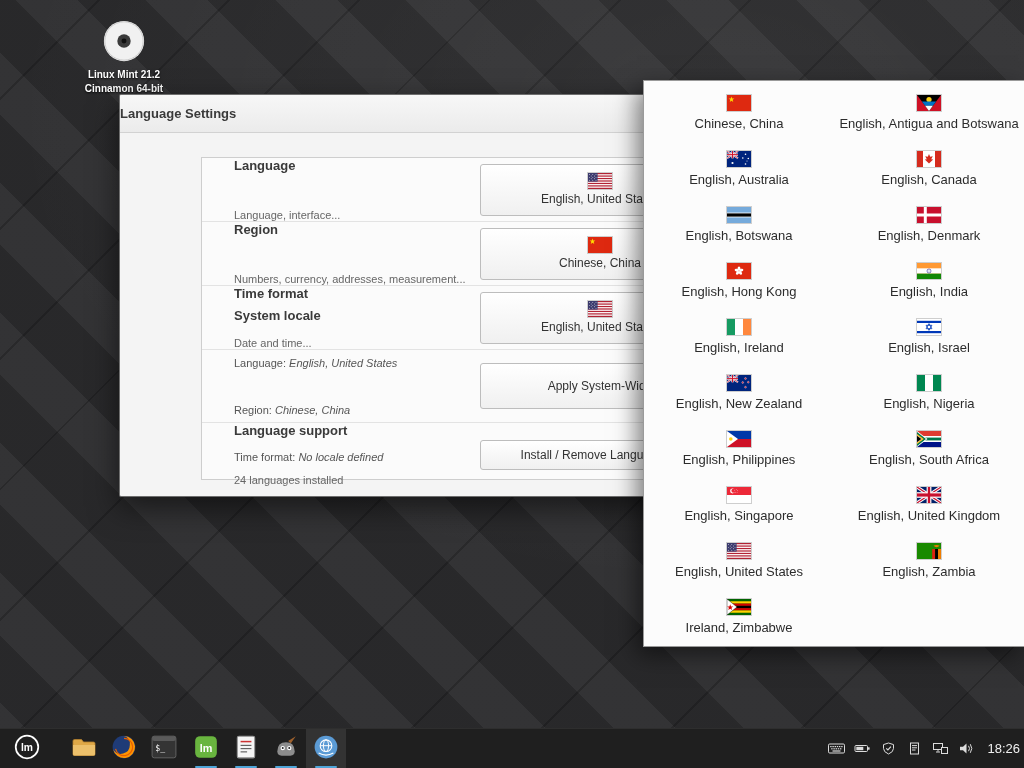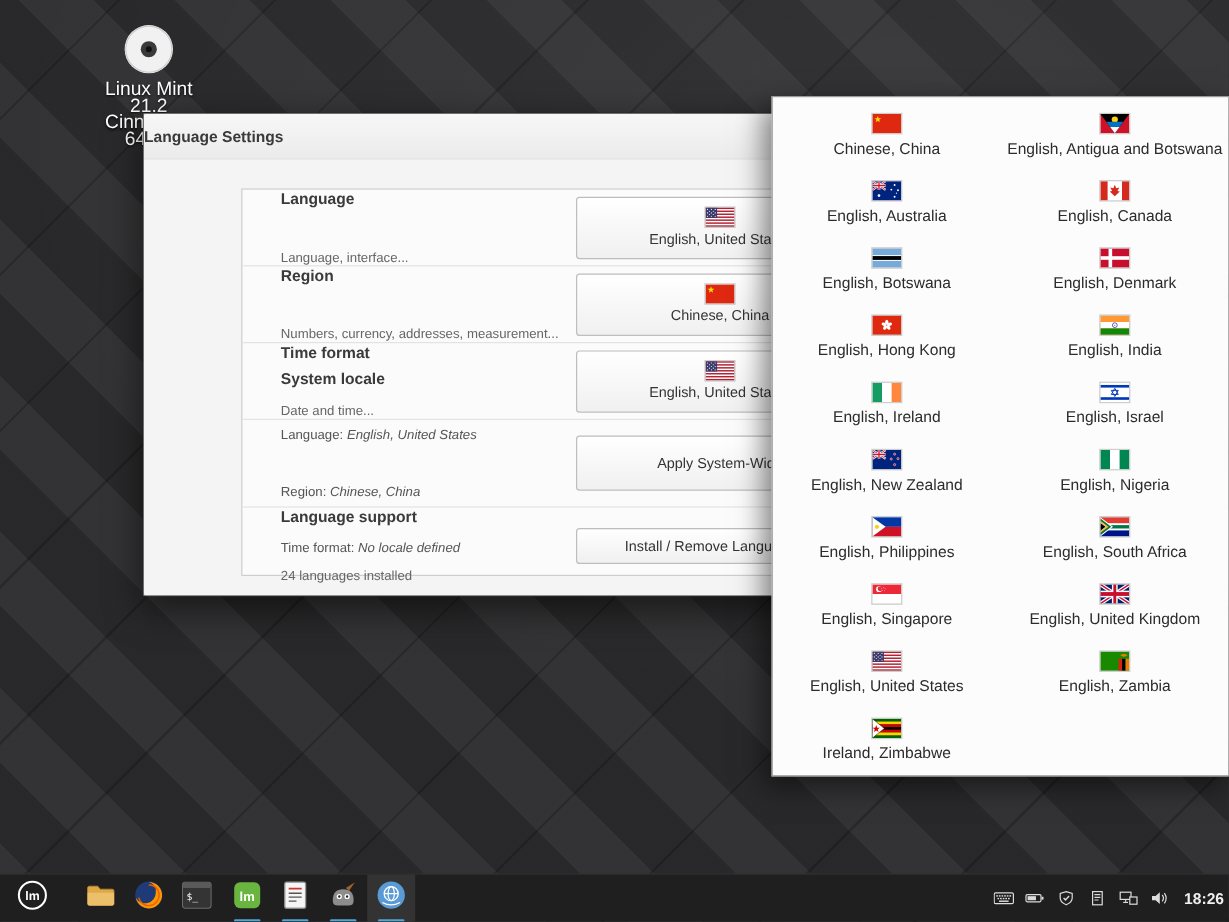--- a/index.html
+++ b/index.html
@@ -11,21 +11,21 @@
       radial-gradient(1200px 800px at 70% 15%, rgba(255,255,255,0.05), transparent 60%),
       repeating-linear-gradient(45deg, rgba(0,0,0,0.20) 0 2px, transparent 2px 92px),
       repeating-linear-gradient(-45deg, rgba(0,0,0,0.20) 0 2px, transparent 2px 92px),
       repeating-linear-gradient(45deg, rgba(255,255,255,0.025) 0 46px, rgba(0,0,0,0.12) 46px 92px),
       #2e2e30;
   }
 
   
   .desktop-icon { position:absolute; left:84px; top:18px; width:80px; text-align:center; cursor:pointer; z-index:1; }
   .desktop-icon .disc { width:46px; height:46px; margin:0 auto; }
-  .desktop-icon .lbl { margin-top:4px; font-size:16px; line-height:14px; color:#fff; text-shadow:0 1px 2px rgba(0,0,0,0.9); }
+  .desktop-icon .lbl { margin-top:4px; font-size:10px; line-height:14px; color:#fff; text-shadow:0 1px 2px rgba(0,0,0,0.9);font-weight:bold; }
 
   
   .window {
     position:absolute; left:119px; top:94px; width:666px; height:403px;
     background:#f4f4f4; border:1px solid rgba(0,0,0,0.55); border-radius:2px;
     box-shadow:0 10px 30px rgba(0,0,0,0.55); z-index:5;
   }
   .titlebar {
     height:38px; background:linear-gradient(#f7f7f7,#ebebeb);
     border-bottom:1px solid #d2d2d2; display:flex; align-items:center; justify-content:flex-start;
@@ -77,21 +77,21 @@
   .tb-btn svg { width:26px; height:26px; }
   .tb-menu { width:46px; }
   .tb-group { display:flex; align-items:center; }
   .tb-launchers { margin-left:14px; }
   .tb-windows { margin-left:2px; }
   .tb-win::after { content:""; position:absolute; left:9px; right:9px; bottom:1px; height:2px; background:#4fa5d8; border-radius:1px; }
   .tb-win.active { background:rgba(255,255,255,0.09); }
   .tray { margin-left:auto; display:flex; align-items:center; gap:9px; padding-right:8px; }
   .tray-icon { width:17px; height:15px; display:flex; align-items:center; justify-content:center; cursor:pointer; }
   .tray-icon svg { width:17px; height:15px; }
-  .clock { font-size:13px; font-weight:bold; color:#f0f0f0; margin-left:4px; cursor:default; }
+  .clock { font-size:13px; font-weight:normal; color:#f0f0f0; margin-left:4px; cursor:default; }
 </style>
 </head>
 <body>
 
 <div class="desktop-icon">
   <div class="disc">
     <svg viewBox="0 0 48 48">
         <circle cx="24" cy="24" r="21" fill="#f1f1f1"></circle>
         <circle cx="24" cy="24" r="20" fill="none" stroke="#c9c9c9"></circle>
         <circle cx="24" cy="24" r="7" fill="#3a3a3a"></circle>

